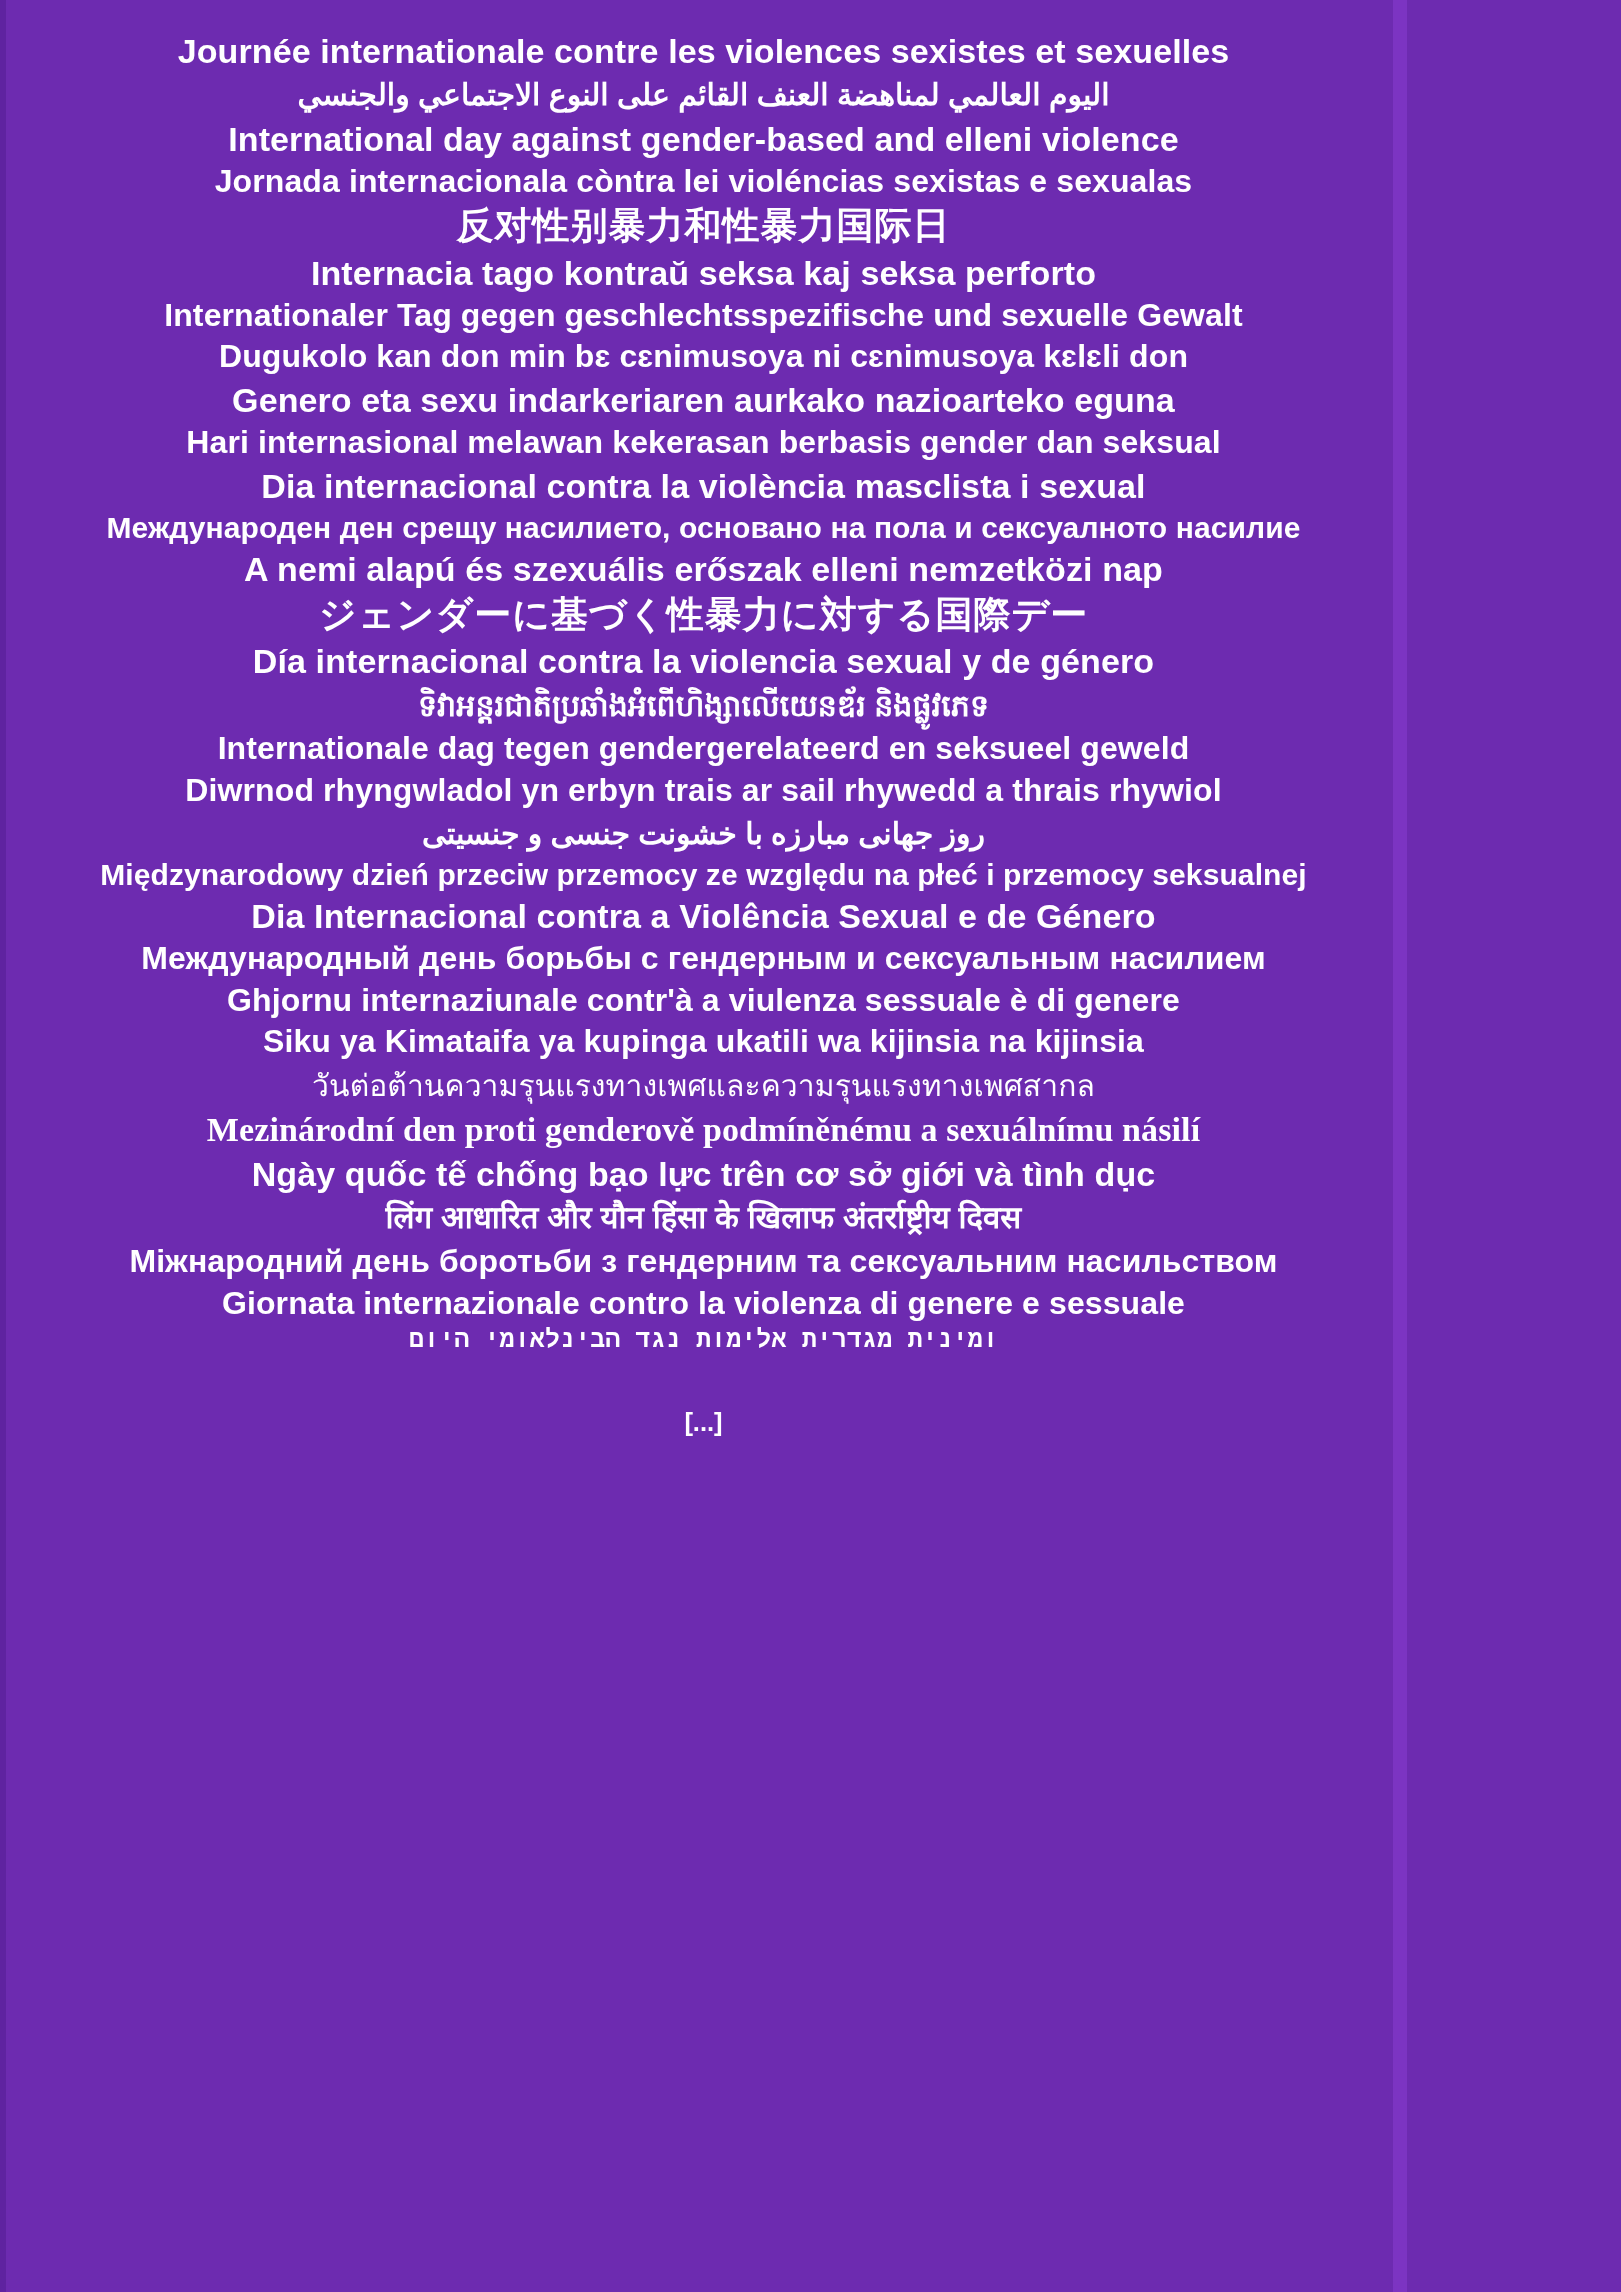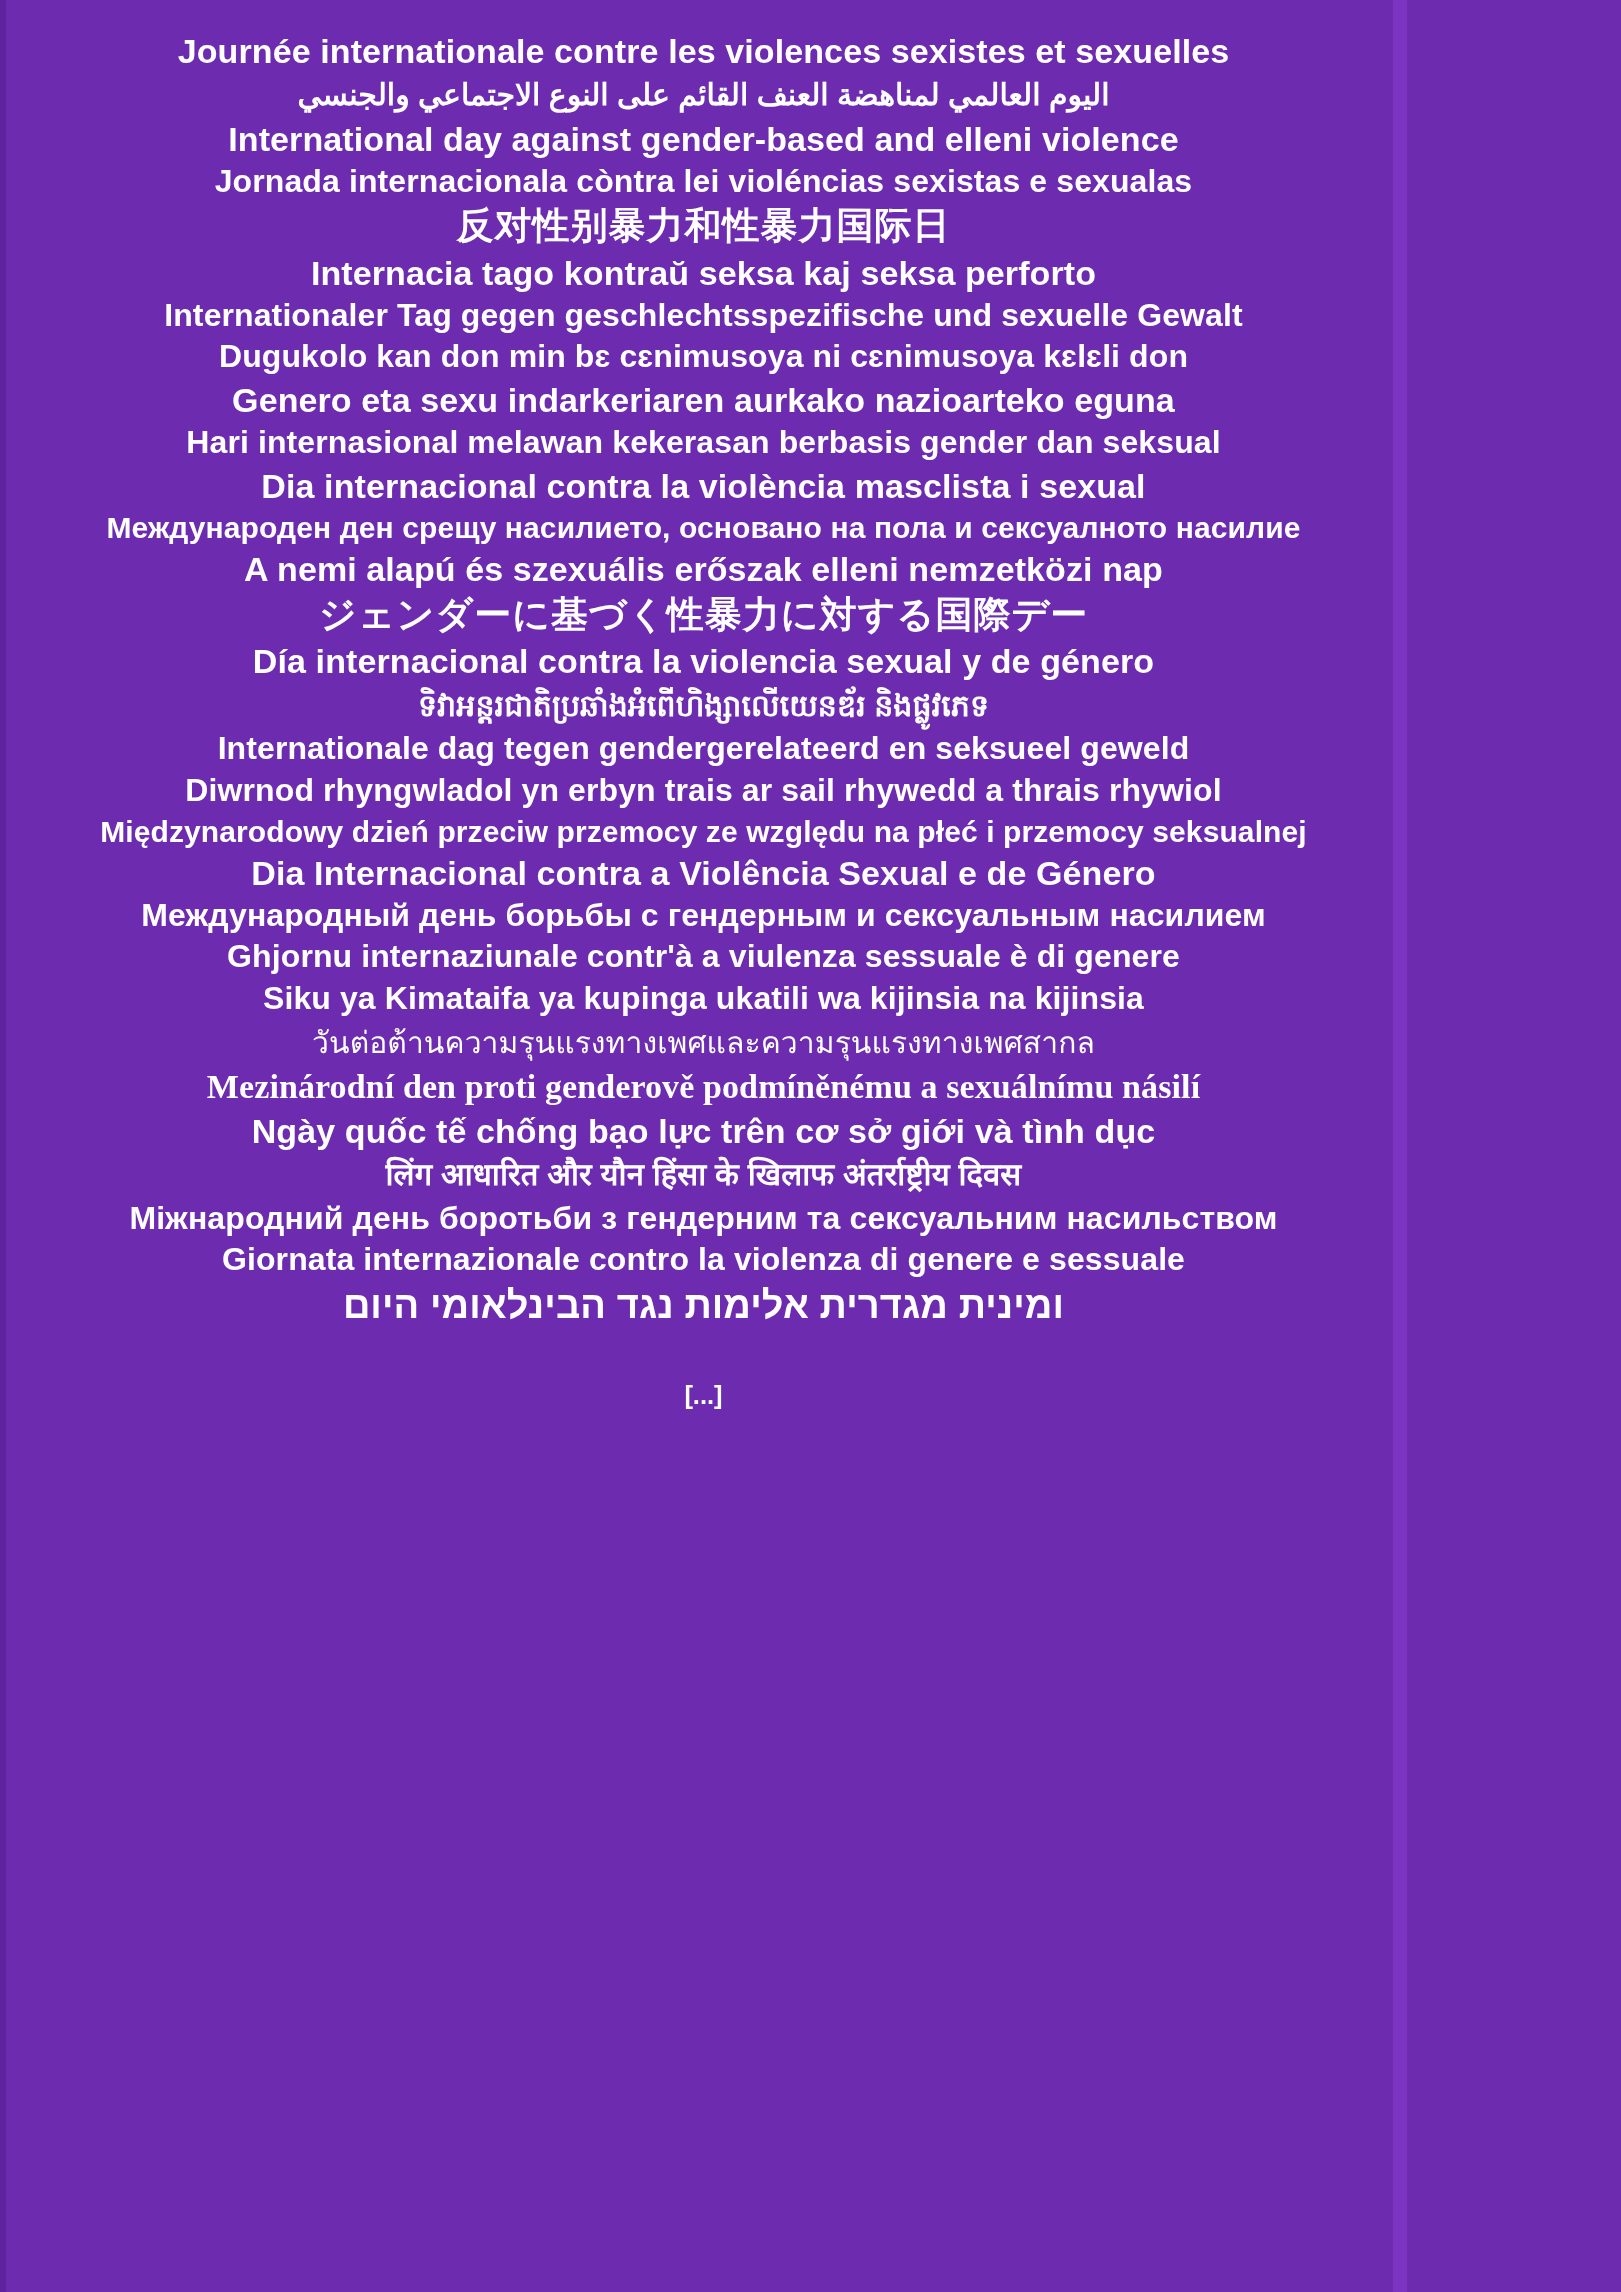--- a/index.html
+++ b/index.html
@@ -77,23 +77,24 @@
     font-size: 30px;
     font-weight: 600;
     line-height: 1.5;
   }
   .line.thai {
     font-size: 30px;
     font-weight: 400;
     line-height: 1.5;
   }
   .line.hebrew {
-    font-size: 38px;
+    font-size: 25px;
     direction: rtl;
     font-weight: 600;
+    font-family: Liberation Mono, monospace;
   }
   .line.serif {
     font-family: "Liberation Serif", "DejaVu Serif", serif;
     font-size: 34px;
     font-weight: 700;
   }
   .ellipsis {
     margin-top: 51px;
     color: #ffffff;
     font-size: 25.5px;
@@ -121,20 +122,21 @@
       <div class="line s-lg">Genero eta sexu indarkeriaren aurkako nazioarteko eguna</div>
       <div class="line s-md">Hari internasional melawan kekerasan berbasis gender dan seksual</div>
       <div class="line s-lg">Dia internacional contra la violència masclista i sexual</div>
       <div class="line s-sm">Международен ден срещу насилието, основано на пола и сексуалното насилие</div>
       <div class="line s-lg">A nemi alapú és szexuális erőszak elleni nemzetközi nap</div>
       <div class="line cjk">ジェンダーに基づく性暴力に対する国際デー</div>
       <div class="line s-lg">Día internacional contra la violencia sexual y de género</div>
       <div class="line khmer">ទិវាអន្តរជាតិប្រឆាំងអំពើហិង្សាលើយេនឌ័រ និងផ្លូវភេទ</div>
       <div class="line s-md">Internationale dag tegen gendergerelateerd en seksueel geweld</div>
       <div class="line s-md">Diwrnod rhyngwladol yn erbyn trais ar sail rhywedd a thrais rhywiol</div>
+      <div class="line arabic">روز جهانی مبارزه با خشونت جنسی و جنسیتی</div>
       <div class="line s-sm">Międzynarodowy dzień przeciw przemocy ze względu na płeć i przemocy seksualnej</div>
       <div class="line s-lg">Dia Internacional contra a Violência Sexual e de Género</div>
       <div class="line s-md">Международный день борьбы с гендерным и сексуальным насилием</div>
       <div class="line s-md">Ghjornu internaziunale contr'à a viulenza sessuale è di genere</div>
       <div class="line s-md">Siku ya Kimataifa ya kupinga ukatili wa kijinsia na kijinsia</div>
       <div class="line thai">วันต่อต้านความรุนแรงทางเพศและความรุนแรงทางเพศสากล</div>
       <div class="line serif">Mezinárodní den proti genderově podmíněnému a sexuálnímu násilí</div>
       <div class="line s-lg">Ngày quốc tế chống bạo lực trên cơ sở giới và tình dục</div>
       <div class="line indic">लिंग आधारित और यौन हिंसा के खिलाफ अंतर्राष्ट्रीय दिवस</div>
       <div class="line s-md">Міжнародний день боротьби з гендерним та сексуальним насильством</div>

